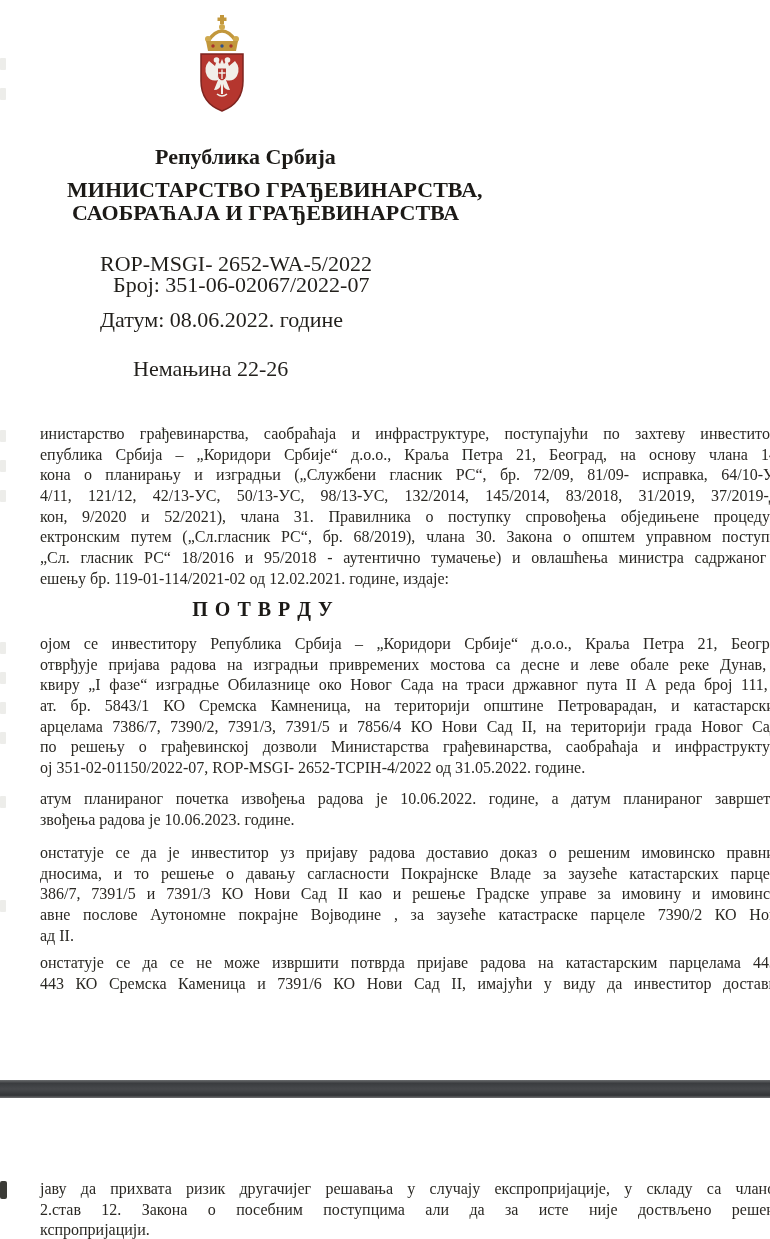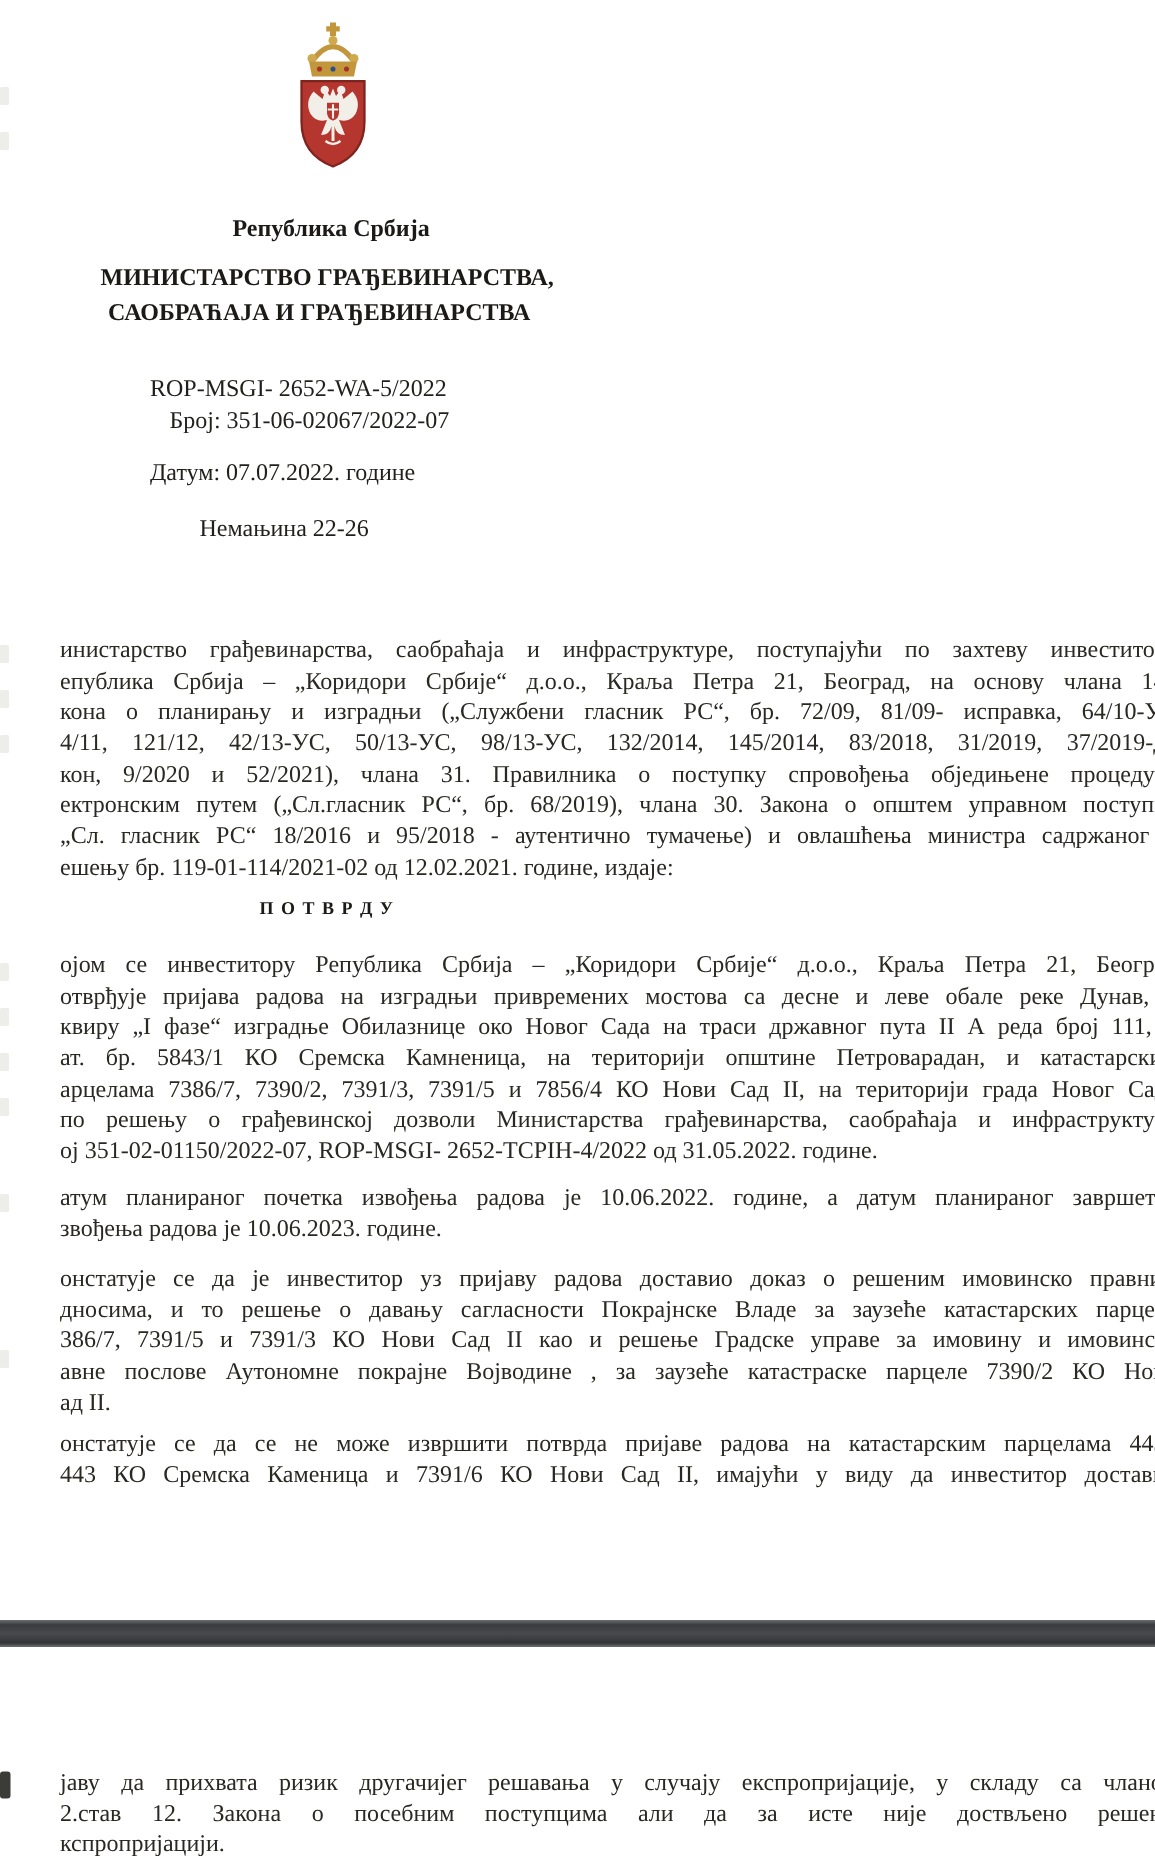--- a/index.html
+++ b/index.html
@@ -3,28 +3,28 @@
 <meta charset="utf-8">
 <style>
   html,body{margin:0;padding:0;}
   body{
     width:770px;height:1239px;position:relative;overflow:hidden;
     background:#ffffff;
     font-family:"Liberation Serif","DejaVu Serif",serif;
     color:#26251f;
   }
   
-  .hline{position:absolute;white-space:nowrap;font-size:16px;color:#211f1b;}
+  .hline{position:absolute;white-space:nowrap;font-size:22px;color:#211f1b;}
   .hbold{font-weight:bold;color:#1c1a17;}
   
   .arms{position:absolute;left:196px;top:14px;width:52px;height:102px;}
   
   .doc-title{
     position:absolute;left:0;top:598px;width:436px;text-align:center;
-    font-weight:bold;font-size:12px;letter-spacing:1px;color:#1c1a17;
+    font-weight:bold;font-size:20px;letter-spacing:1px;color:#1c1a17;padding-left:45px;
   }
   
   .para{position:absolute;left:40px;width:745px;font-size:16px;color:#2a2823;}
   .ln{
     height:20.7px;line-height:20.7px;
     text-align:justify;text-align-last:justify;
     white-space:normal;overflow:visible;
   }
   .ln.short{text-align-last:left;}
   
@@ -62,22 +62,22 @@
     <path d="M26 55.5 V65 M22.5 59 H29.5" stroke="#f2efe9" stroke-width="1.4" fill="none"></path>
     <path d="M21 80 Q26 84 31 80" stroke="#f2efe9" stroke-width="1.6" fill="none"></path>
   </svg>
 </div>
 
 <div class="hline hbold" style="left:155px;top:144px;">Република Србија</div>
 <div class="hline hbold" style="left:67px;top:177px;">МИНИСТАРСТВО ГРАЂЕВИНАРСТВА,</div>
 <div class="hline hbold" style="left:72px;top:200px;">САОБРАЋАЈА И ГРАЂЕВИНАРСТВА</div>
 <div class="hline" style="left:100px;top:251px;">ROP-MSGI- 2652-WA-5/2022</div>
 <div class="hline" style="left:113px;top:272px;">Број: 351-06-02067/2022-07</div>
-<div class="hline" style="left:100px;top:307px;">Датум: 07.07.2022. године</div>
-<div class="hline" style="left:133px;top:344px;">Немањина 22-26</div>
+<div class="hline" style="left:100px;top:307px;">Датум: 08.06.2022. године</div>
+<div class="hline" style="left:133px;top:356px;">Немањина 22-26</div>
 
 <div class="para" style="top:424px;">
   <div class="ln">инистарство грађевинарства, саобраћаја и инфраструктуре, поступајући по захтеву инвеститора</div>
   <div class="ln">епублика Србија – „Коридори Србије“ д.о.о., Краља Петра 21, Београд, на основу члана 148</div>
   <div class="ln">кона о планирању и изградњи („Службени гласник РС“, бр. 72/09, 81/09- исправка, 64/10-УС</div>
   <div class="ln">4/11, 121/12, 42/13-УС, 50/13-УС, 98/13-УС, 132/2014, 145/2014, 83/2018, 31/2019, 37/2019-др</div>
   <div class="ln">кон, 9/2020 и 52/2021), члана 31. Правилника о поступку спровођења обједињене процедуре</div>
   <div class="ln">ектронским путем („Сл.гласник РС“, бр. 68/2019), члана 30. Закона о општем управном поступку</div>
   <div class="ln">„Сл. гласник РС“ 18/2016 и 95/2018 - аутентично тумачење) и овлашћења министра садржаног у</div>
   <div class="ln short">ешењу бр. 119-01-114/2021-02 од 12.02.2021. године, издаје:</div>

